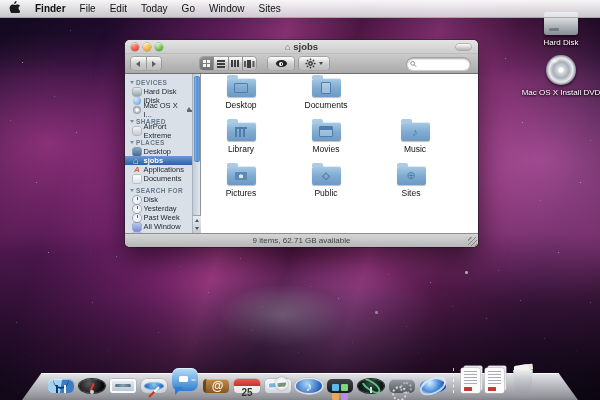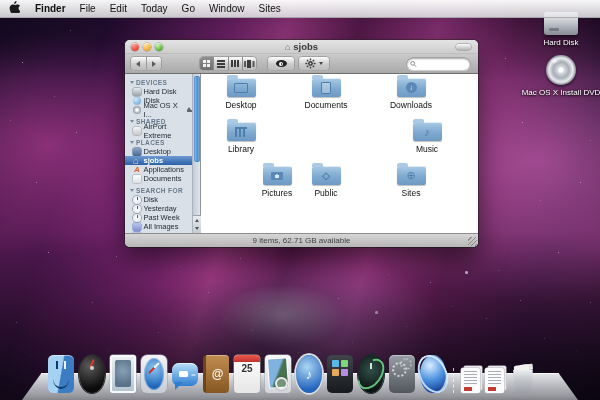--- a/index.html
+++ b/index.html
@@ -187,21 +187,21 @@
   .grip { position:absolute; right:1px; bottom:1px; width:9px; height:9px;
     background:repeating-linear-gradient(135deg, transparent 0 2px, rgba(90,90,90,.55) 2px 3px); }
 
   
   .dock { position:absolute; left:0; right:0; bottom:0; height:46px; z-index:40; }
   .shelf { position:absolute; left:22px; right:22px; bottom:0; height:27px;
     clip-path:polygon(3.5% 0, 96.5% 0, 100% 100%, 0 100%);
     background:linear-gradient(#e6e7ea, #bfc0c5 40%, #97989e 85%, #84858b);
     box-shadow:inset 0 1px 0 rgba(255,255,255,.85); }
   .dock-icons { position:absolute; left:48px; bottom:7px; display:flex; align-items:flex-end; gap:5px; }
-  .dk { width:26px; height:38px; border-radius:5.5px; position:relative; flex:0 0 auto;
+  .dk { width:26px; height:14px; border-radius:5.5px; position:relative; flex:0 0 auto;
     -webkit-box-reflect:below 1px linear-gradient(rgba(255,255,255,.3), transparent 45%); }
 
   .dk-finder { background:linear-gradient(100deg, #a5d2f3 48%, #3c7cc2 52%); box-shadow:inset 0 1px 0 rgba(255,255,255,.5); }
   .dk-finder::after { content:""; position:absolute; left:8px; top:6px; width:2px; height:8px; background:#0e3a6e; box-shadow:8px 0 0 #eaf5fe; }
   .dk-finder::before { content:""; position:absolute; left:5px; right:5px; bottom:4px; height:8px;
     border-bottom:2px solid #0e3a6e; border-radius:0 0 50% 50% / 0 0 100% 100%; }
 
   .dk-dashboard { border-radius:50%; background:radial-gradient(circle at 38% 30%, #5a5a5a, #0b0b0b 72%); box-shadow:0 0 0 1px #2c2c2c; }
   .dk-dashboard::before { content:""; position:absolute; left:12px; top:4px; width:2px; height:9px; background:#e03a30; transform:rotate(22deg); border-radius:1px; }
   .dk-dashboard::after { content:""; position:absolute; left:11px; top:11px; width:4px; height:4px; border-radius:50%; background:#cfd2d6; }
@@ -426,21 +426,21 @@
         <div class="sb-item">
             <i class="si si-clock"></i>
             <span>Yesterday</span>
           </div>
         <div class="sb-item">
             <i class="si si-clock"></i>
             <span>Past Week</span>
           </div>
         <div class="sb-item">
             <i class="si si-smart"></i>
-            <span>All Images</span>
+            <span>All Window</span>
           </div>
         <div class="sb-item">
             <i class="si si-smart"></i>
             <span>All Movies</span>
           </div>
       </div>
       <div class="sb-scroll">
         <div class="sb-thumb"></div>
         <div class="sb-arrows"></div>
       </div>
@@ -452,39 +452,39 @@
             <span class="em em-desktop"></span>
           </div>
         <div class="flabel">Desktop</div>
       </div>
       <div class="tile" style="left:85px; top:0px;">
         <div class="folder">
             <span class="em em-documents"></span>
           </div>
         <div class="flabel">Documents</div>
       </div>
-      <div class="tile" style="left:170px; top:0px;">
-        <div class="folder">
-            <span class="em em-downloads"></span>
-          </div>
-        <div class="flabel">Downloads</div>
-      </div>
       <div class="tile" style="left:0px; top:44px;">
         <div class="folder">
             <span class="em em-library"></span>
           </div>
         <div class="flabel">Library</div>
       </div>
-      <div class="tile" style="left:186px; top:44px;">
+      <div class="tile" style="left:85px; top:44px;">
+        <div class="folder">
+            <span class="em em-movies"></span>
+          </div>
+        <div class="flabel">Movies</div>
+      </div>
+      <div class="tile" style="left:174px; top:44px;">
         <div class="folder">
             <span class="em em-music"></span>
           </div>
         <div class="flabel">Music</div>
       </div>
-      <div class="tile" style="left:0px; top:88px;margin-left:36px;">
+      <div class="tile" style="left:0px; top:88px;">
         <div class="folder">
             <span class="em em-pictures"></span>
           </div>
         <div class="flabel">Pictures</div>
       </div>
       <div class="tile" style="left:170px; top:88px;">
         <div class="folder">
             <span class="em em-sites"></span>
           </div>
         <div class="flabel">Sites</div>

